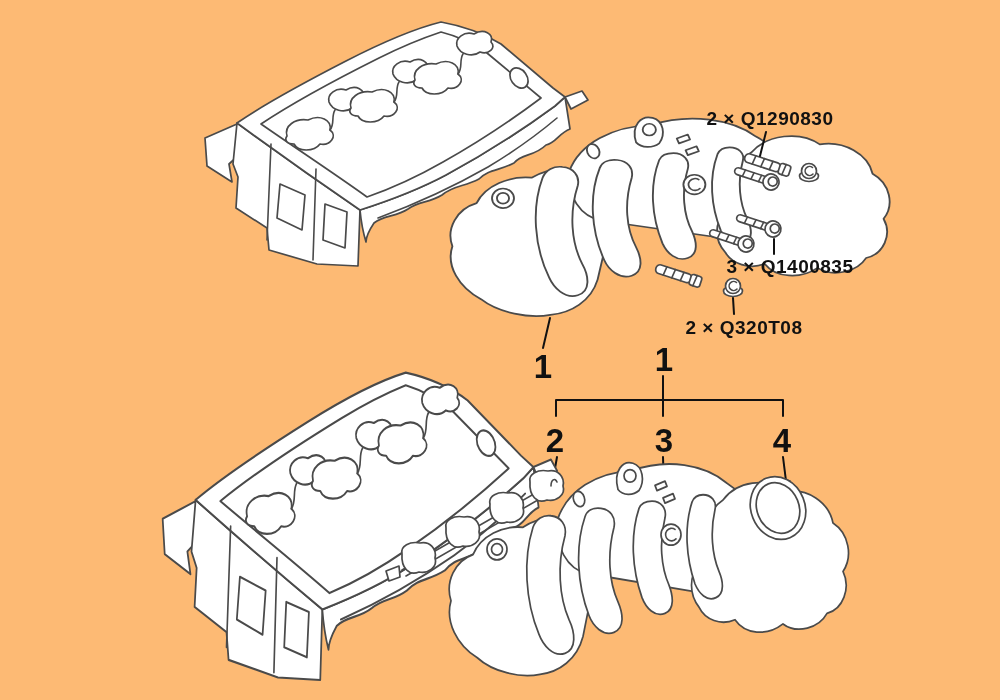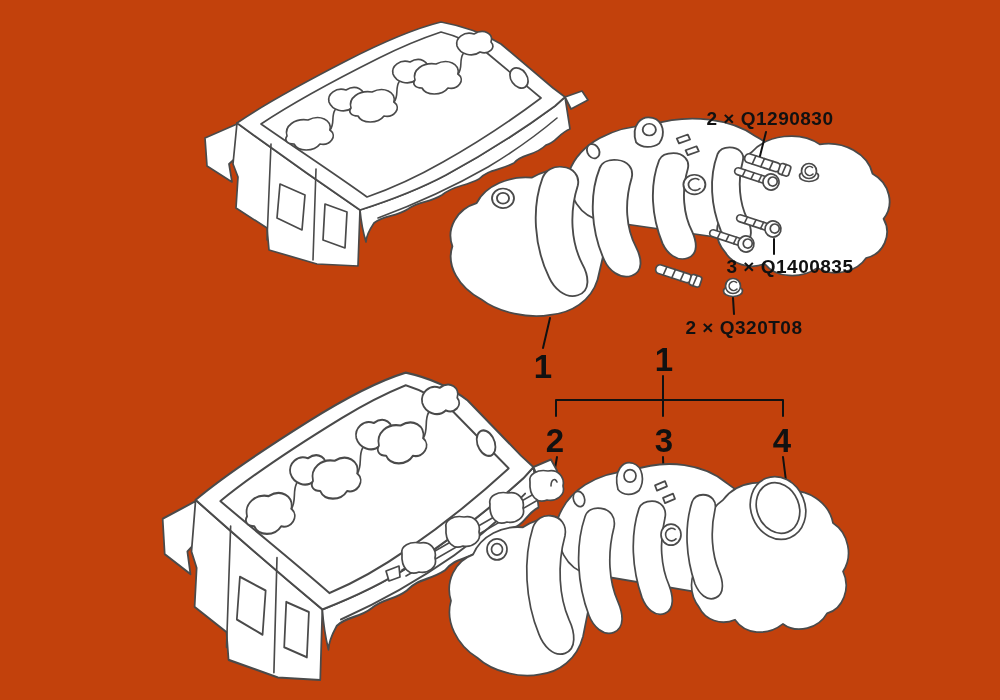--- a/index.html
+++ b/index.html
@@ -1,16 +1,16 @@
 <!DOCTYPE html>
 <html><head>
 <meta charset="utf-8">
 <style>
   html,body{margin:0;padding:0;background:#ffffff;}
-  .canvas{position:relative;width:1000px;height:700px;background:#c2410c;overflow:hidden;
+  .canvas{position:relative;width:1000px;height:700px;background:#fdba74;overflow:hidden;
           font-family:"Liberation Sans",sans-serif;}
   svg{position:absolute;left:0;top:0;}
   .ln{fill:#ffffff;stroke:#4a4a4a;stroke-width:1.7;stroke-linejoin:round;stroke-linecap:round;}
   .ln2{fill:none;stroke:#4a4a4a;stroke-width:1.6;stroke-linejoin:round;stroke-linecap:round;}
   .lead{fill:none;stroke:#111111;stroke-width:2;stroke-linecap:round;}
   .callout{font-size:19px;font-weight:600;letter-spacing:0.5px;}
   .pnum{font-size:33px;font-weight:600;}
   text{font-family:"Liberation Sans",sans-serif;}
 </style>
 </head>

